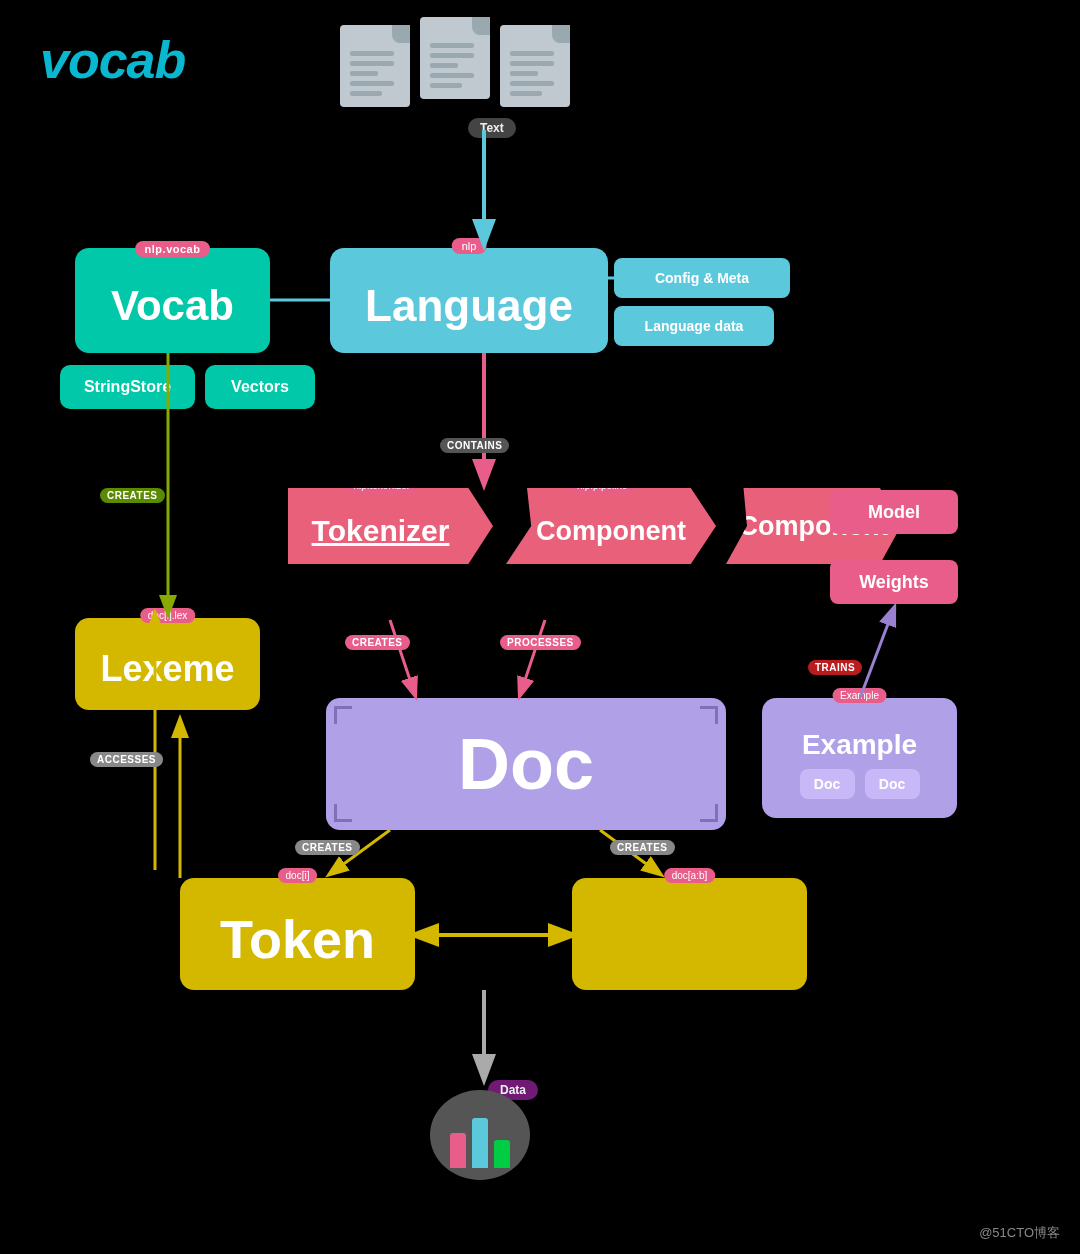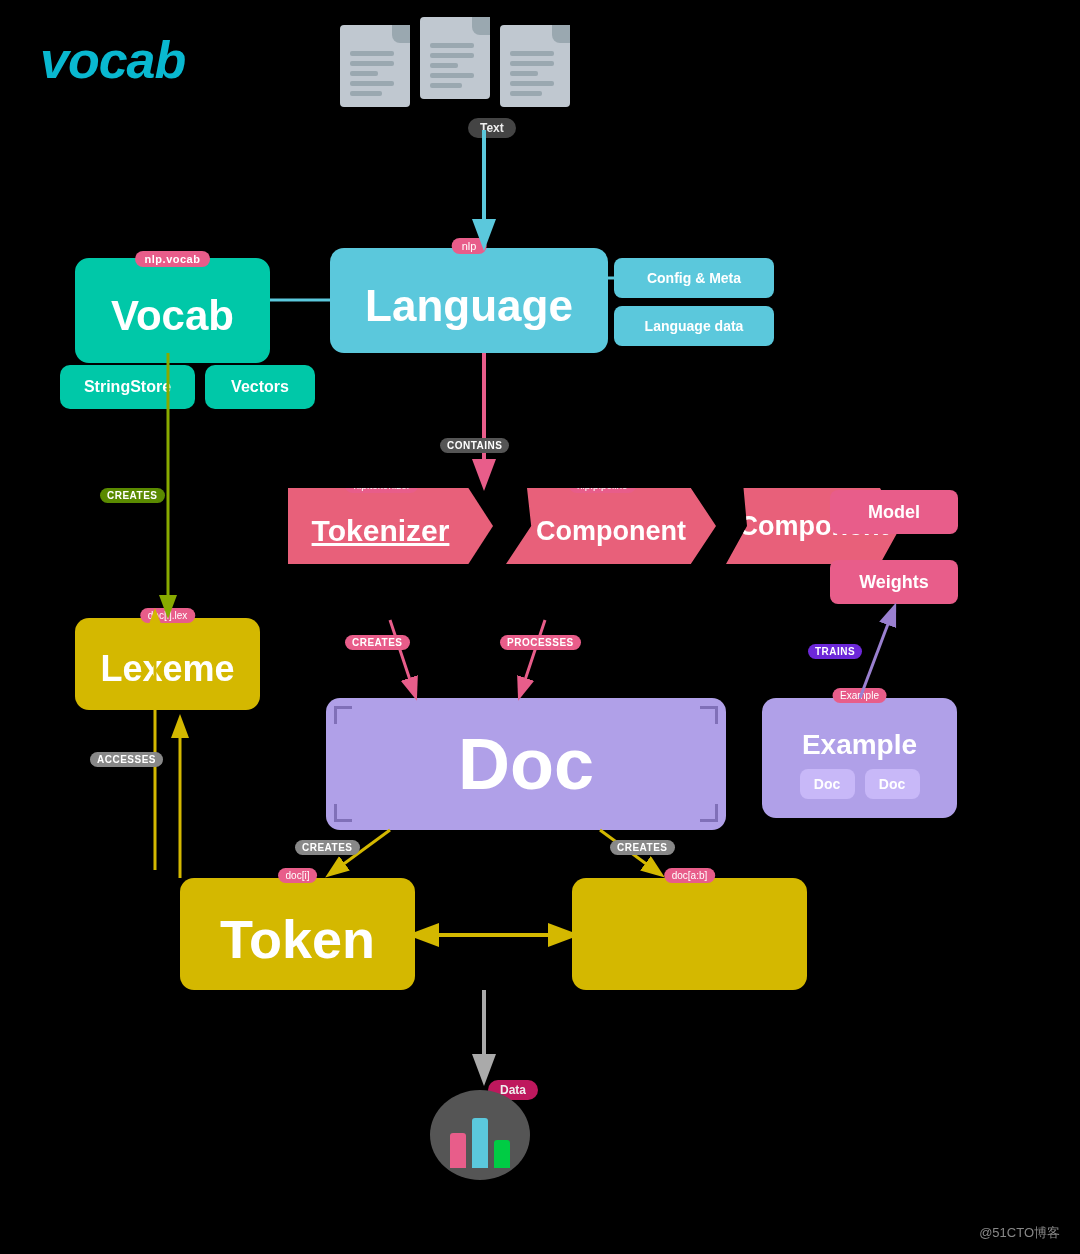--- a/index.html
+++ b/index.html
@@ -97,21 +97,21 @@
       background: #555;
       color: #fff;
       font-size: 10px;
       font-weight: bold;
       border-radius: 8px;
       padding: 2px 7px;
       letter-spacing: 0.5px;
     }
     .arrow-label.green { background: #5a8a00; }
     .arrow-label.pink { background: #e85d8a; }
-    .arrow-label.purple { background: #6d28d9; }
+    .arrow-label.purple { background: #b91c1c; margin-top: 16px; }
 
     
     .text-badge {
       position: absolute;
       background: #444;
       color: #eee;
       font-size: 12px;
       font-weight: bold;
       border-radius: 12px;
       padding: 3px 12px;
@@ -153,35 +153,35 @@
         <div style="height:5px;background:#9aa8b0;border-radius:2px;margin-bottom:5px;width:28px;"></div>
         <div style="height:5px;background:#9aa8b0;border-radius:2px;margin-bottom:5px;"></div>
         <div style="height:5px;background:#9aa8b0;border-radius:2px;width:32px;"></div>
       </div>
     </div>
   </div>
 </div>
 
 <div class="text-badge" style="left:468px;top:118px;">Text</div>
 
-<div class="vocab-box box" style="position:absolute;left:75px;top:258px;width:195px;height:105px;background:#00c8a8;border-radius:14px;display:flex;flex-direction:column;align-items:center;justify-content:center;">
+<div class="vocab-box box" style="position:absolute;left:75px;top:248px;width:195px;height:105px;background:#00c8a8;border-radius:14px;display:flex;flex-direction:column;align-items:center;justify-content:center;">
   <div class="box-label" style="background:#e85d8a;color:#fff;font-size:11px;border-radius:10px;padding:2px 10px;position:absolute;top:-10px;left:50%;transform:translateX(-50%);">nlp.vocab</div>
   <div style="font-size:42px;color:#fff;font-weight:bold;margin-top:10px;">Vocab</div>
 </div>
 
 <div class="stringstore-box">StringStore</div>
 
 <div class="vectors-box">Vectors</div>
 
 <div style="position:absolute;left:330px;top:248px;width:278px;height:105px;background:#5bc8dc;border-radius:14px;display:flex;flex-direction:column;align-items:center;justify-content:center;">
   <div style="background:#e85d8a;color:#fff;font-size:11px;border-radius:10px;padding:2px 10px;position:absolute;top:-10px;left:50%;transform:translateX(-50%);">nlp</div>
   <div style="font-size:44px;color:#fff;font-weight:bold;margin-top:10px;">Language</div>
 </div>
 
-<div style="position:absolute;left:614px;top:258px;width:160px;height:40px;background:#5bc8dc;border-radius:8px;display:flex;align-items:center;justify-content:center;font-size:14px;color:#fff;font-weight:bold;">Config &amp; Meta</div>
+<div style="position:absolute;left:614px;top:258px;width:176px;height:40px;background:#5bc8dc;border-radius:8px;display:flex;align-items:center;justify-content:center;font-size:14px;color:#fff;font-weight:bold;">Config &amp; Meta</div>
 
 <div style="position:absolute;left:614px;top:306px;width:160px;height:40px;background:#5bc8dc;border-radius:8px;display:flex;align-items:center;justify-content:center;font-size:14px;color:#fff;font-weight:bold;">Language data</div>
 
 <div style="position:absolute;left:75px;top:618px;width:185px;height:92px;background:#d4b800;border-radius:14px;display:flex;flex-direction:column;align-items:center;justify-content:center;">
   <div style="background:#e85d8a;color:#fff;font-size:10px;border-radius:10px;padding:2px 8px;position:absolute;top:-10px;left:50%;transform:translateX(-50%);">doc[i].lex</div>
   <div style="font-size:36px;color:#fff;font-weight:bold;margin-top:10px;">Lexeme</div>
 </div>
 
 <div style="position:absolute;left:288px;top:488px;width:205px;height:76px;background:#e8607a;clip-path:polygon(0% 0%, 88% 0%, 100% 50%, 88% 100%, 0% 100%);display:flex;align-items:center;justify-content:center;flex-direction:column;">
   <div style="background:#e85d8a;color:#fff;font-size:10px;border-radius:10px;padding:2px 8px;position:absolute;top:-10px;left:28%;white-space:nowrap;">nlp.tokenizer</div>
@@ -221,21 +221,21 @@
 
 <div style="position:absolute;left:180px;top:878px;width:235px;height:112px;background:#d4b800;border-radius:14px;display:flex;flex-direction:column;align-items:center;justify-content:center;">
   <div style="background:#e85d8a;color:#fff;font-size:10px;border-radius:10px;padding:2px 8px;position:absolute;top:-10px;left:50%;transform:translateX(-50%);">doc[i]</div>
   <div style="font-size:54px;color:#fff;font-weight:bold;margin-top:10px;">Token</div>
 </div>
 
 <div style="position:absolute;left:572px;top:878px;width:235px;height:112px;background:#d4b800;border-radius:14px;display:flex;flex-direction:column;align-items:center;justify-content:center;">
   <div style="background:#e85d8a;color:#fff;font-size:10px;border-radius:10px;padding:2px 8px;position:absolute;top:-10px;left:50%;transform:translateX(-50%);">doc[a:b]</div>
 </div>
 
-<div class="text-badge" style="left:488px;top:1080px;background:#be185d;">Data</div>
+<div class="text-badge" style="left:488px;top:1080px;background:#701a75;">Data</div>
 
 <div style="position:absolute;left:430px;top:1090px;width:100px;height:90px;background:#555;border-radius:50%;display:flex;align-items:flex-end;justify-content:center;padding-bottom:12px;gap:6px;">
   <div style="width:16px;height:35px;background:#e85d8a;border-radius:3px 3px 0 0;"></div>
   <div style="width:16px;height:50px;background:#5bc8dc;border-radius:3px 3px 0 0;"></div>
   <div style="width:16px;height:28px;background:#00cc44;border-radius:3px 3px 0 0;"></div>
 </div>
 
 <svg class="arrows-svg">
   <defs>
     <marker id="arrow-teal" markerWidth="8" markerHeight="8" refX="6" refY="3" orient="auto">

